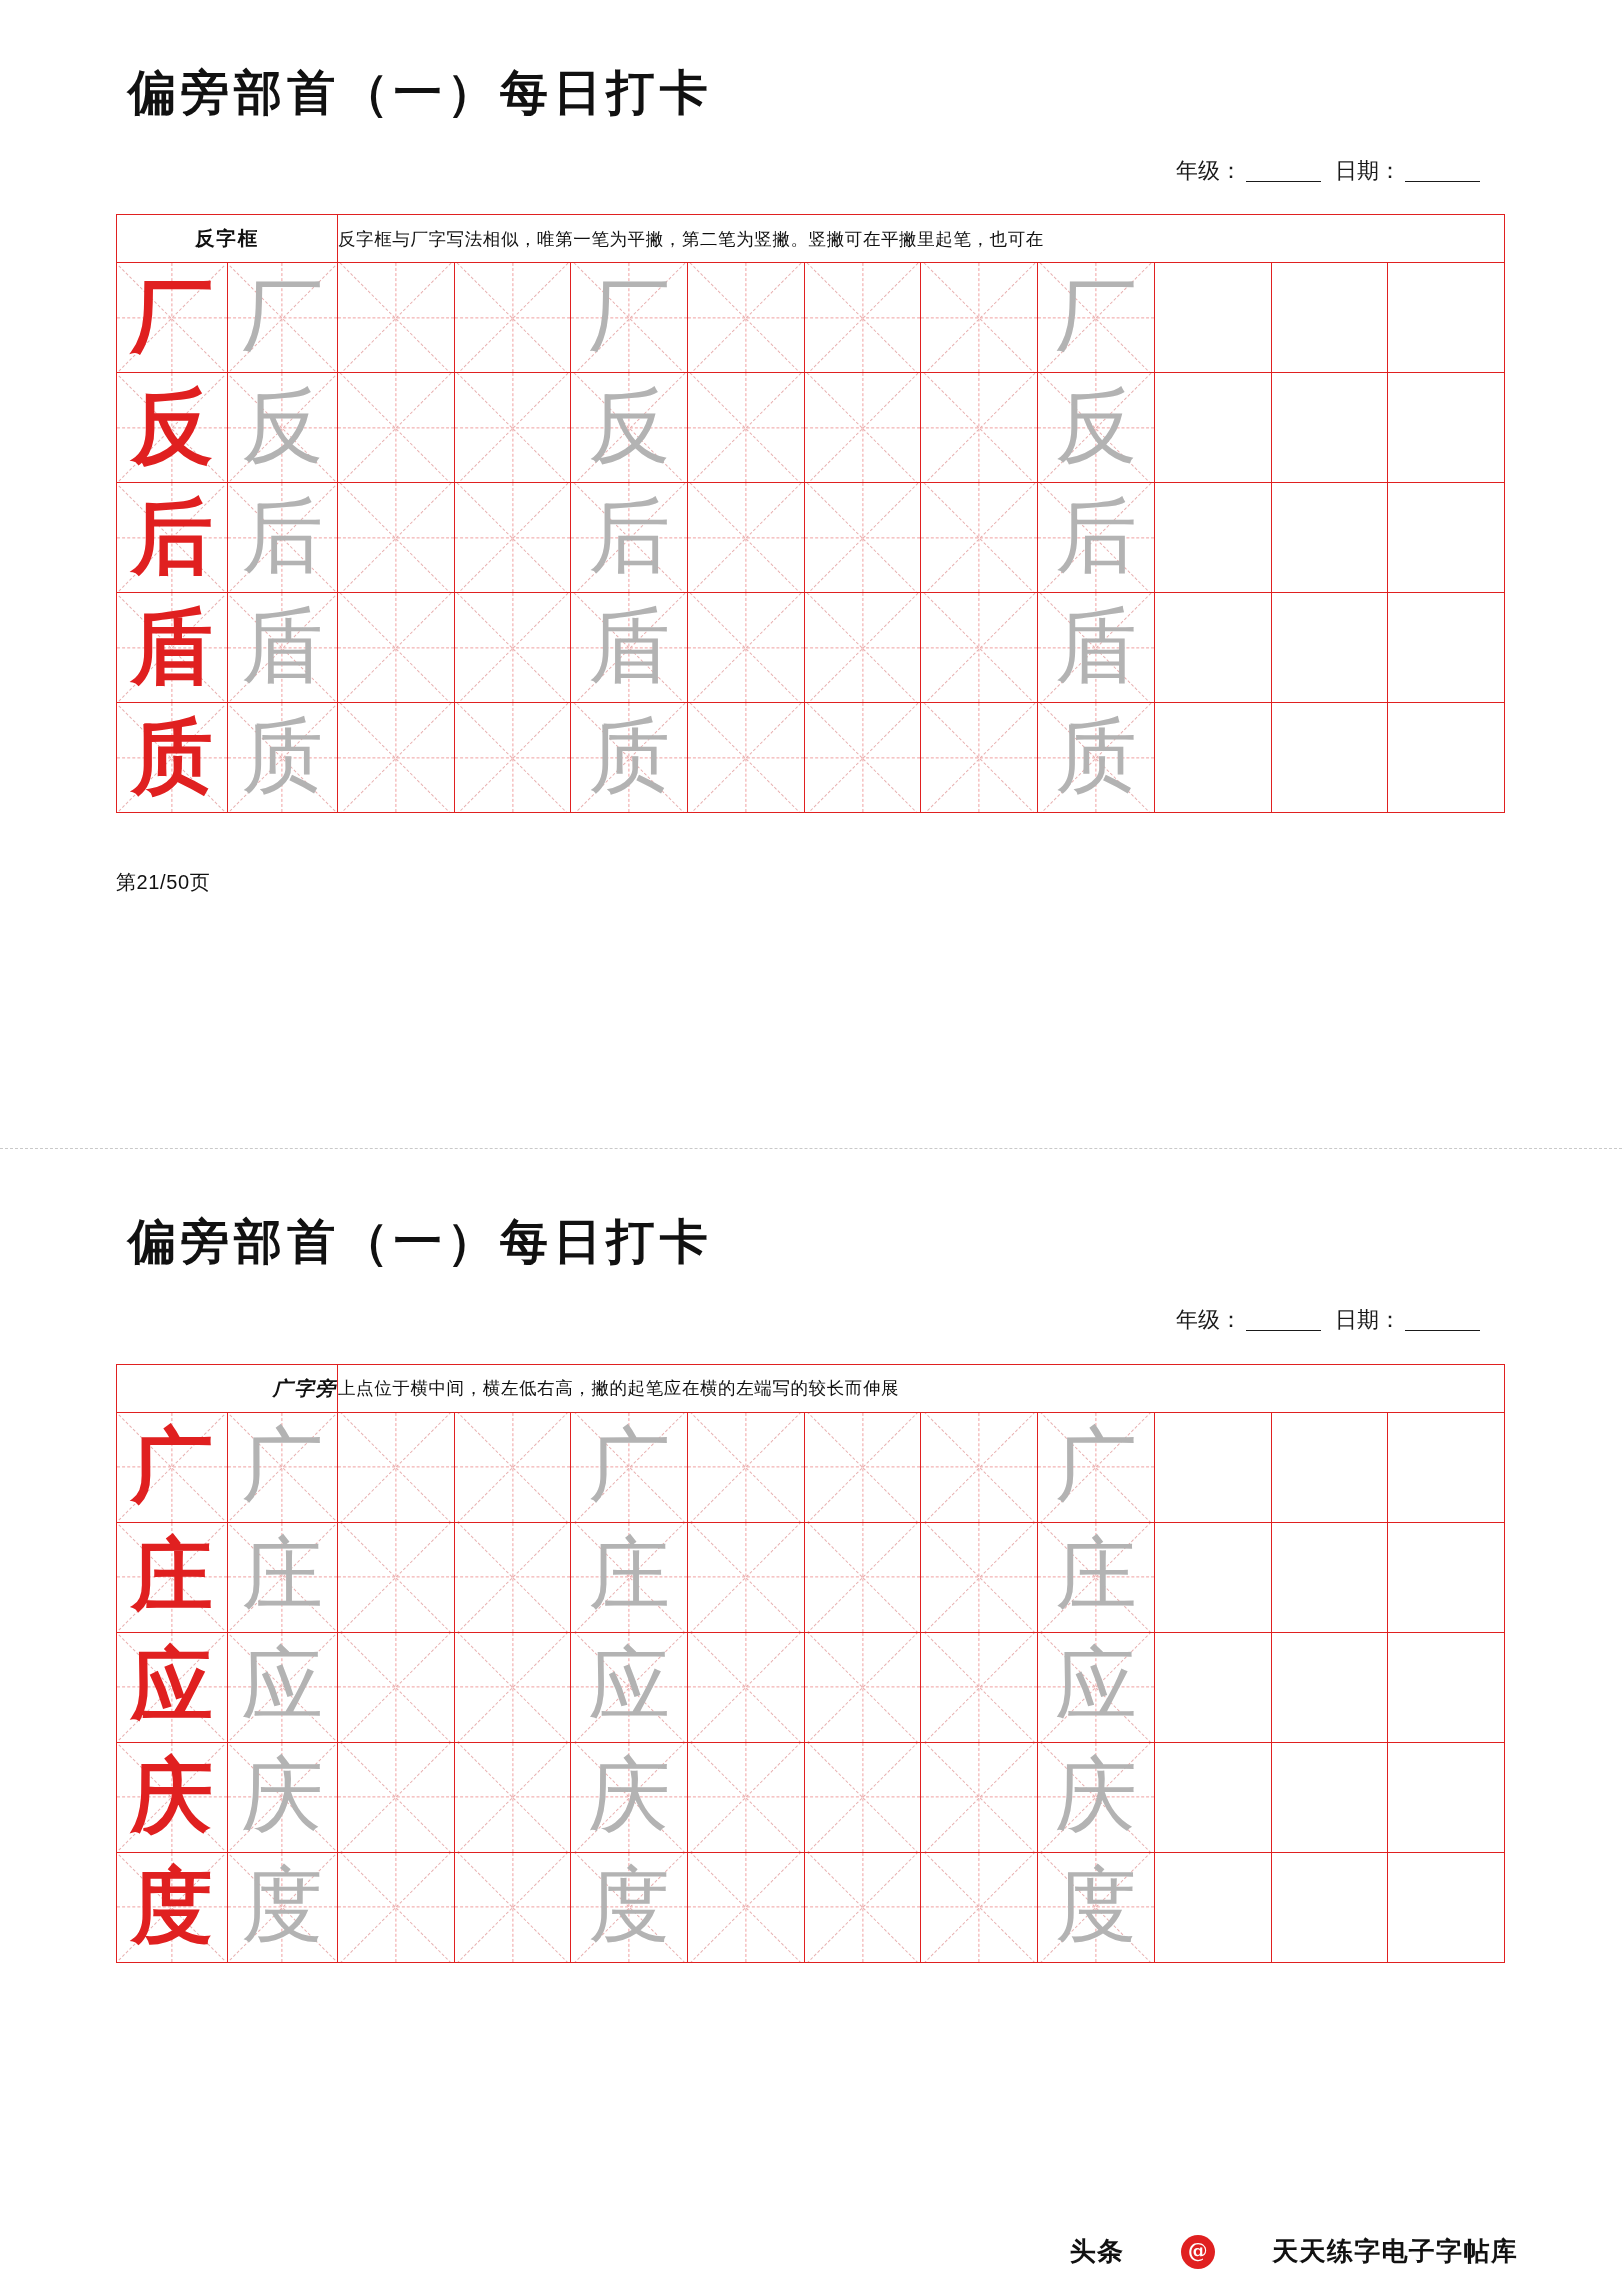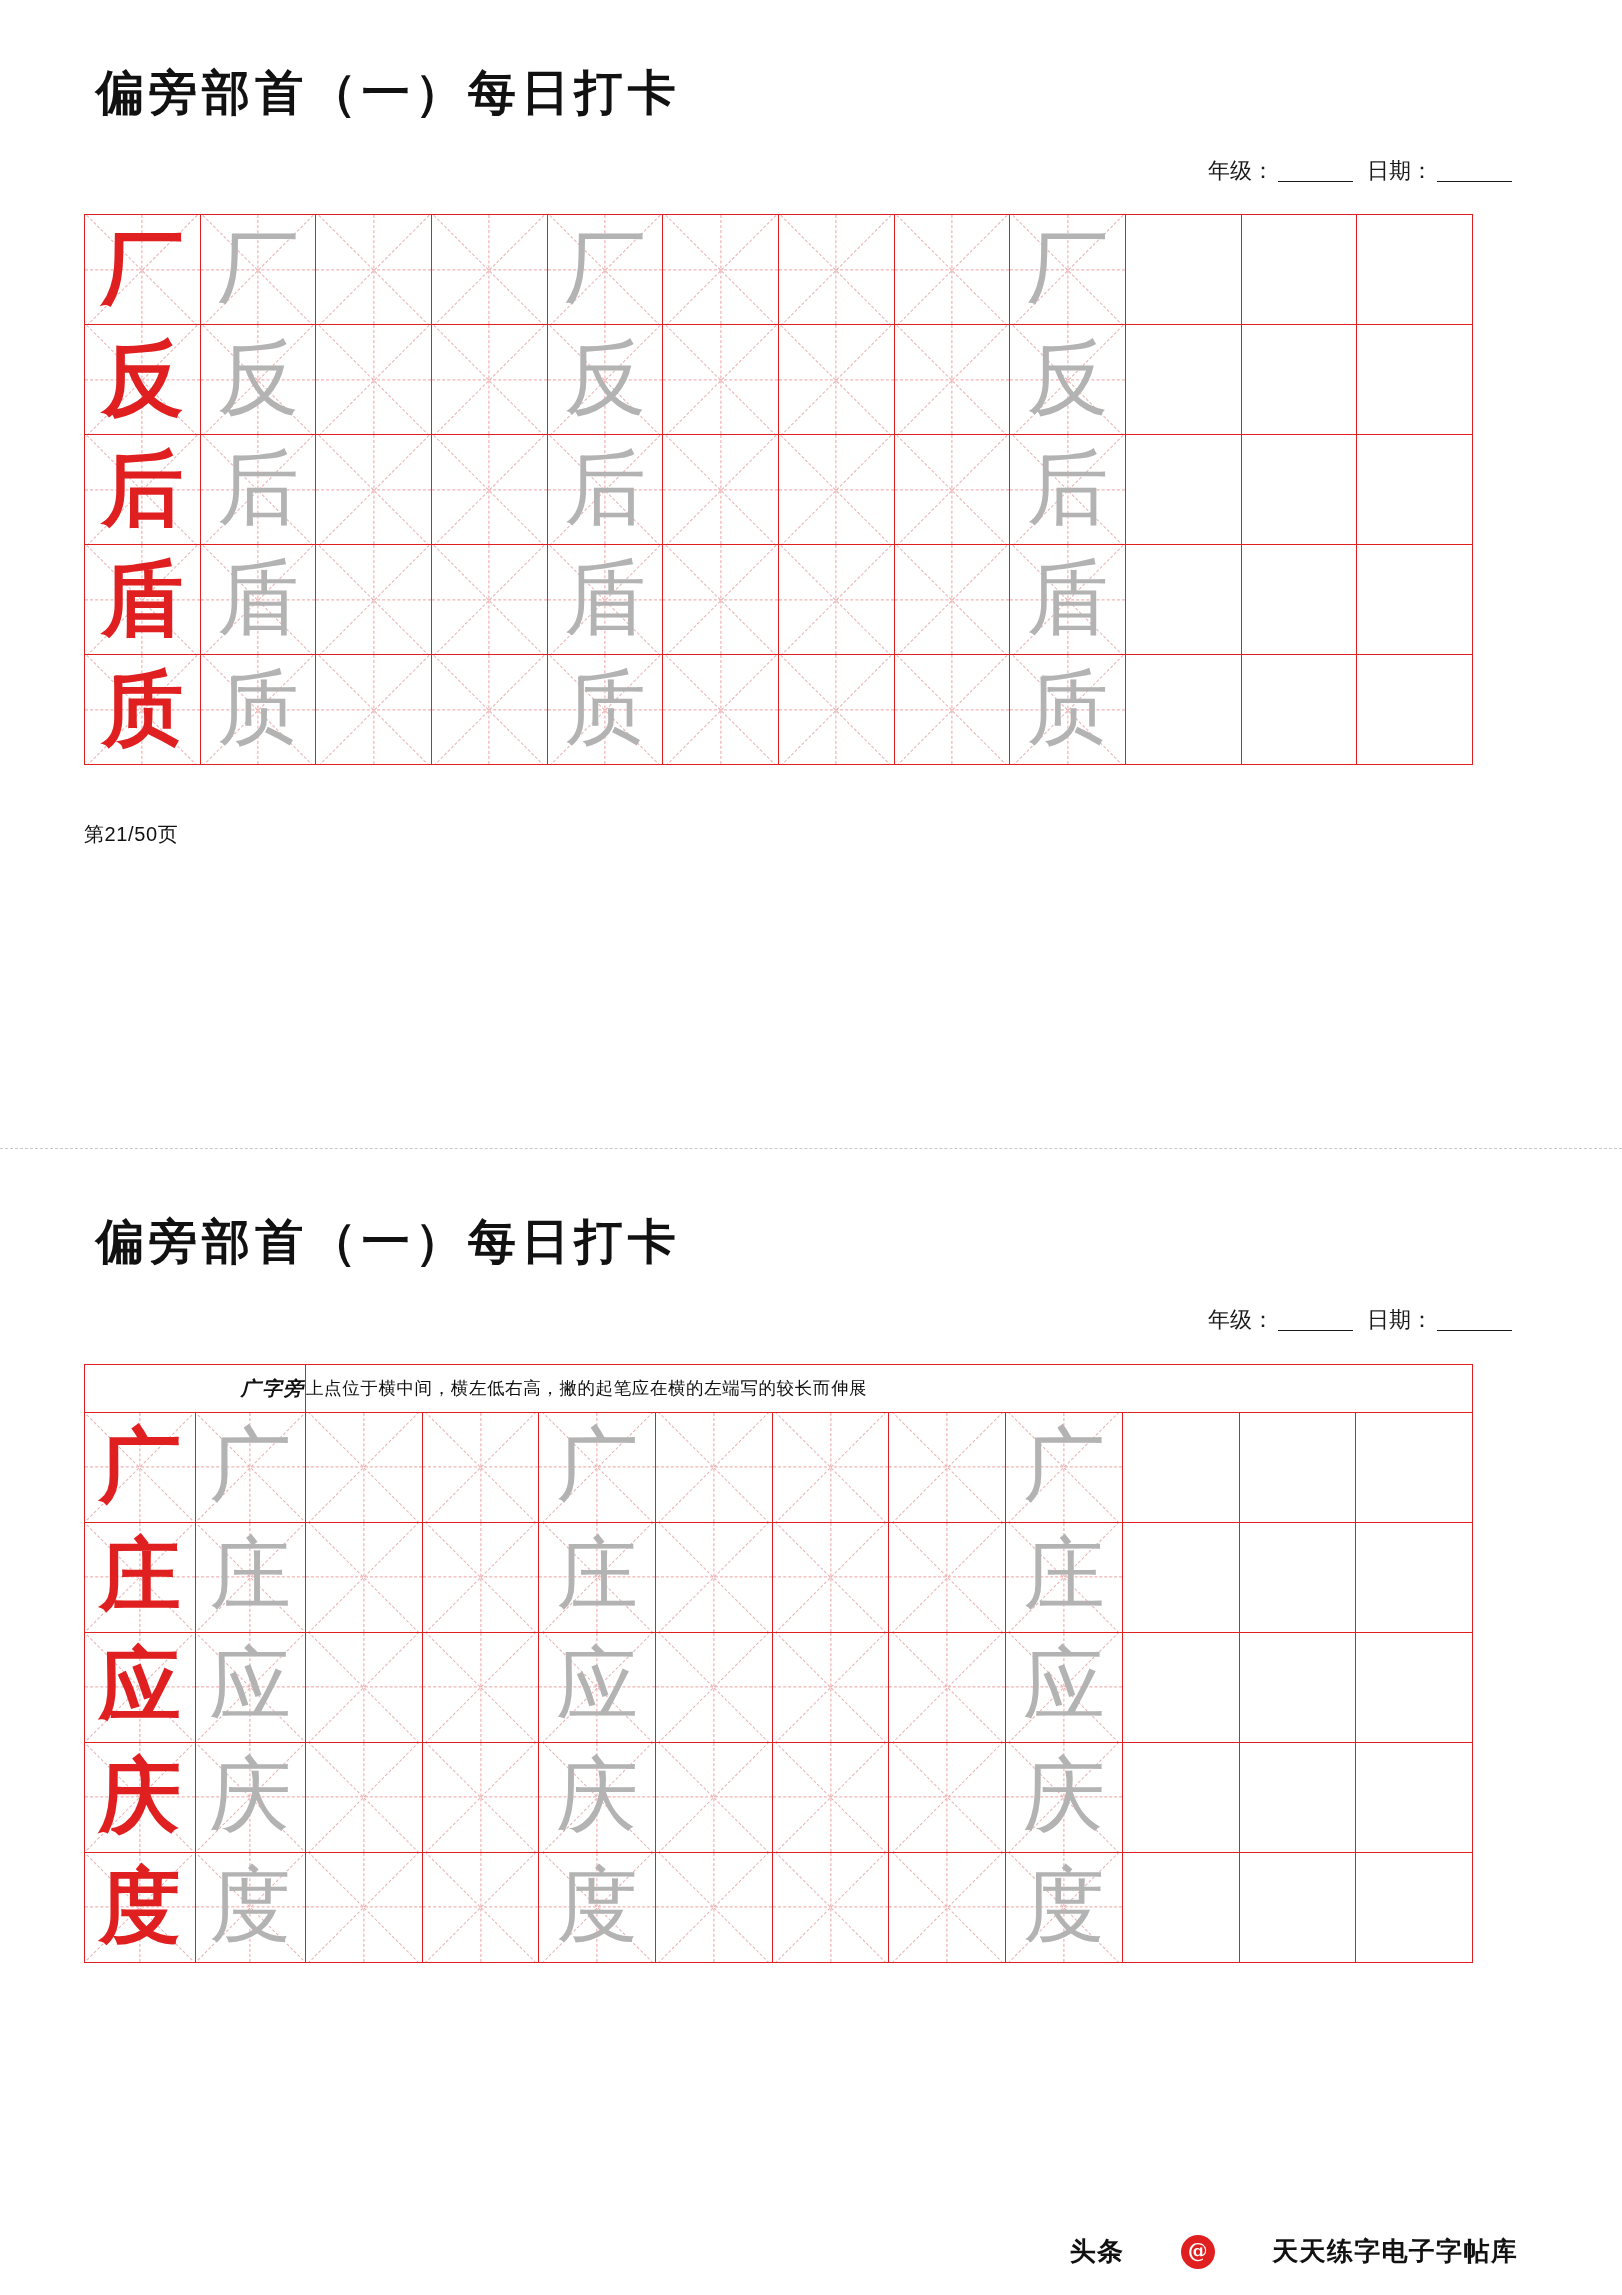--- a/index.html
+++ b/index.html
@@ -12,21 +12,21 @@
   body {
     width: 1622px;
     height: 2295px;
     position: relative;
     overflow: hidden;
   }
 
   .page {
     position: relative;
     width: 1622px;
-    padding: 0 84px;
+    padding: 0 116px;
   }
   .page-1 { height: 1116px; }
   .page-2 { height: 1103px; }
 
   .page-divider {
     width: 1622px;
     height: 0;
     border-top: 1.3px dashed #c9c9c9;
     margin: 0;
   }
@@ -189,20 +189,24 @@
       <span class="meta-blank blank-grade"></span>
     </span>
     <span class="meta-item">
       <span class="meta-label">日期：</span>
       <span class="meta-blank blank-date"></span>
     </span>
   </div>
 
   <table class="sheet">
     <tbody>
+      <tr>
+        <td class="hdr-radical" colspan="2">反字框</td>
+        <td class="hdr-note" colspan="10">反字框与厂字写法相似，唯第一笔为平撇，第二笔为竖撇。竖撇可在平撇里起笔，也可在</td>
+      </tr>
 
       <tr>
         <td class="cell">
             <span class="guides">
               <i class="g-h"></i>
               <i class="g-v"></i>
               <i class="g-d1"></i>
               <i class="g-d2"></i>
             </span>
             <span class="glyph red">厂</span>

